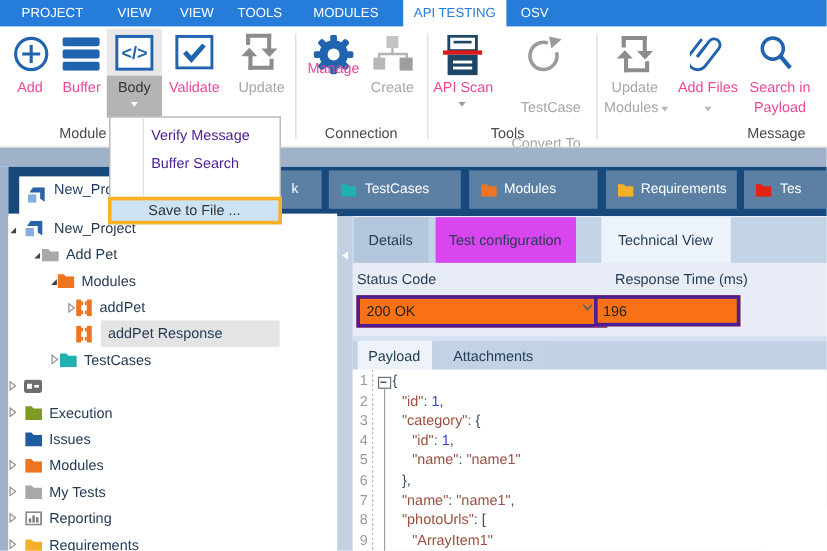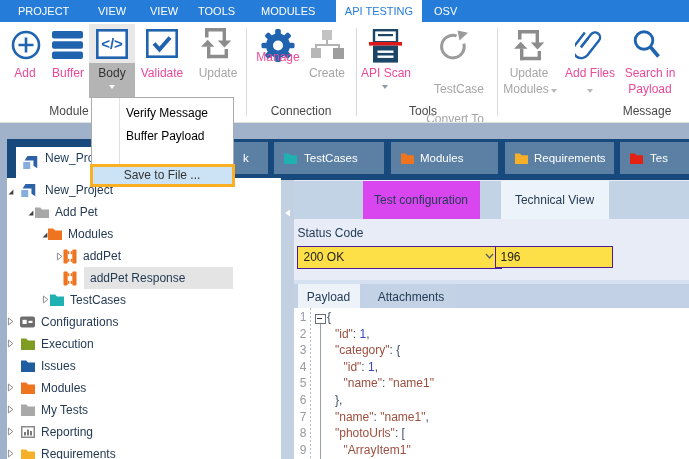--- a/index.html
+++ b/index.html
@@ -27,34 +27,34 @@
 
 #split{left:280.5px;top:180px;width:13px;height:279px;background:#c2d0e2;}
 
 #rpanel{left:293.5px;top:180px;width:395.5px;height:279px;background:#e7ecf6;}
 .rtabrow{position:absolute;left:0;top:1px;width:395.5px;height:38px;background:#c3d3e6;}
 .rtab{position:absolute;top:1px;height:38px;line-height:38px;font-size:12px;color:#243c55;text-align:center;}
 
 #prow{position:absolute;left:0;top:104px;width:395.5px;height:26px;background:#c2d1e5;}
 .ptab{position:absolute;top:0;height:26px;line-height:26px;font-size:12px;color:#243c55;text-align:center;}
 
-.ctl{position:absolute;background:#fde047;border:1px solid #4c1d95;font-size:12px;color:#222;}
+.ctl{position:absolute;background:#f97316;border:3px solid #4c1d95;font-size:12px;color:#222;}
 
 #code{position:absolute;left:0;top:128px;width:395.5px;height:151px;background:#fff;font-size:12px;}
 .lnum{line-height:16.6px;}
 .cline{line-height:16.6px;}
 .cline{position:absolute;white-space:pre;font-size:12px;}
 .lnum{position:absolute;left:0;width:13px;text-align:right;color:#949ba3;font-size:12px;}
 .k{color:#9d4f3f;}
 .n{color:#3746c8;}
 .p{color:#3d4f63;}
 
 #menu{left:91px;top:97px;width:141px;height:76px;background:#fff;border:1px solid #ababab;}
 #menucol{position:absolute;left:27px;top:0;width:1px;height:76px;background:#e0e0e0;}
-.mitem{position:absolute;left:34px;font-size:12px;color:#000000;white-space:nowrap;}
+.mitem{position:absolute;left:34px;font-size:12px;color:#4c1d95;white-space:nowrap;}
 #hl{left:89.5px;top:164px;width:139px;height:17px;background:#cbe3f5;border:3px solid #fbb024;}
 #hltxt{position:absolute;left:0;top:0;width:139px;height:17px;line-height:17px;text-align:center;font-size:12px;color:#333;}
 </style>
 </head>
 <body>
 <div id="app">
 
   <div class="abs" id="topbar"></div>
   <div class="ttab" style="left:18px;">PROJECT</div>
   <div class="ttab" style="left:98px;">VIEW</div>
@@ -293,21 +293,20 @@
   <div class="trow" style="left:70px;top:290px;">TestCases</div>
 
   <svg class="abs" style="left:7px;top:317px;" width="7" height="9" viewBox="0 0 7 9">
       <polygon points="1.4,1 5.9,4.5 1.4,8" fill="#fff" stroke="#909090"></polygon>
     </svg>
   <svg class="abs" style="left:20px;top:316px;" width="15" height="12" viewBox="0 0 15 12">
       <rect x="0" y="0.5" width="15" height="11" rx="2" fill="#6d6d6d"></rect>
       <rect x="2.5" y="3.8" width="4.2" height="4.2" fill="#fff"></rect>
       <rect x="8.5" y="4.8" width="4" height="2.2" fill="#fff"></rect>
     </svg>
-  <div class="trow" style="left:41px;top:312px;">Configurations</div>
 
   <svg class="abs" style="left:7px;top:339px;" width="7" height="9" viewBox="0 0 7 9">
       <polygon points="1.4,1 5.9,4.5 1.4,8" fill="#fff" stroke="#909090"></polygon>
     </svg>
   <svg class="abs" style="left:21px;top:337px;" width="14" height="13" viewBox="0 0 14 13">
       <path d="M0 1.5 L5.2 1.5 L7 3.5 L14 3.5 L14 13 L0 13 Z" fill="#7e9c21"></path>
     </svg>
   <div class="trow" style="left:41px;top:334px;">Execution</div>
 
   <svg class="abs" style="left:21px;top:359px;" width="14" height="13" viewBox="0 0 14 13">
@@ -350,23 +349,25 @@
     </svg>
   <div class="trow" style="left:41px;top:444px;">Requirements</div>
 
   <div class="abs" id="split"></div>
   <svg class="abs" style="left:284px;top:208.5px;" width="7" height="8" viewBox="0 0 7 8">
       <polygon points="6,0.5 1,4 6,7.5" fill="#fff"></polygon>
     </svg>
 
   <div class="abs" id="rpanel">
     <div class="rtabrow"></div>
+    <div class="rtab" style="left:1px;width:62px;background:#b4c6db;">Details</div>
     <div class="rtab" style="left:69px;width:117px;background:#d946ef;">Test configuration</div>
     <div class="rtab" style="left:207px;width:108px;background:#edf3fa;">Technical View</div>
     <div class="rlbl2" style="position:absolute;left:4px;top:46px;font-size:12px;color:#243c55;">Status Code</div>
+    <div class="rlbl2" style="position:absolute;left:219px;top:46px;font-size:12px;color:#243c55;">Response Time (ms)</div>
     <div class="ctl" style="left:3px;top:66px;width:197px;height:21px;line-height:21px;padding-left:6px;">200 OK</div>
     <svg style="position:absolute;left:191px;top:73px;" width="9" height="7" viewBox="0 0 9 7">
         <path d="M1 1 L4.5 5 L8 1" fill="none" stroke="#57606a" stroke-width="1.4"></path>
       </svg>
     <div class="ctl" style="left:201px;top:66px;width:111px;height:20px;line-height:20px;padding-left:5px;">196</div>
     <div class="abs" style="left:0;top:100px;width:395.5px;height:4px;background:#d5e1f0;"></div>
     <div id="prow"></div>
     <div class="ptab" style="left:4px;top:104px;width:62px;background:#eef3fa;">Payload</div>
     <div class="ptab" style="left:73px;top:104px;width:89px;background:#c3d2e5;">Attachments</div>
     <div id="code">
@@ -393,18 +394,18 @@
       <div class="cline" style="left:41.5px;top:117.2px;"><span class="k">"photoUrls"</span><span class="p">: [</span></div>
       <div class="cline" style="left:50px;top:133.8px;"><span class="k">"ArrayItem1"</span></div>
       <div class="lnum" style="top:150.4px;">10</div>
       <div class="cline" style="left:50px;top:150.4px;"></div>
     </div>
   </div>
 
   <div class="abs" id="menu">
     <div id="menucol"></div>
     <div class="mitem" style="top:8px;">Verify Message</div>
-    <div class="mitem" style="top:30.5px;">Buffer Payload</div>
+    <div class="mitem" style="top:30.5px;">Buffer Search</div>
   </div>
   <div class="abs" id="hl">
       <div id="hltxt">Save to File ...</div>
     </div>
 </div>
 
 </body></html>

